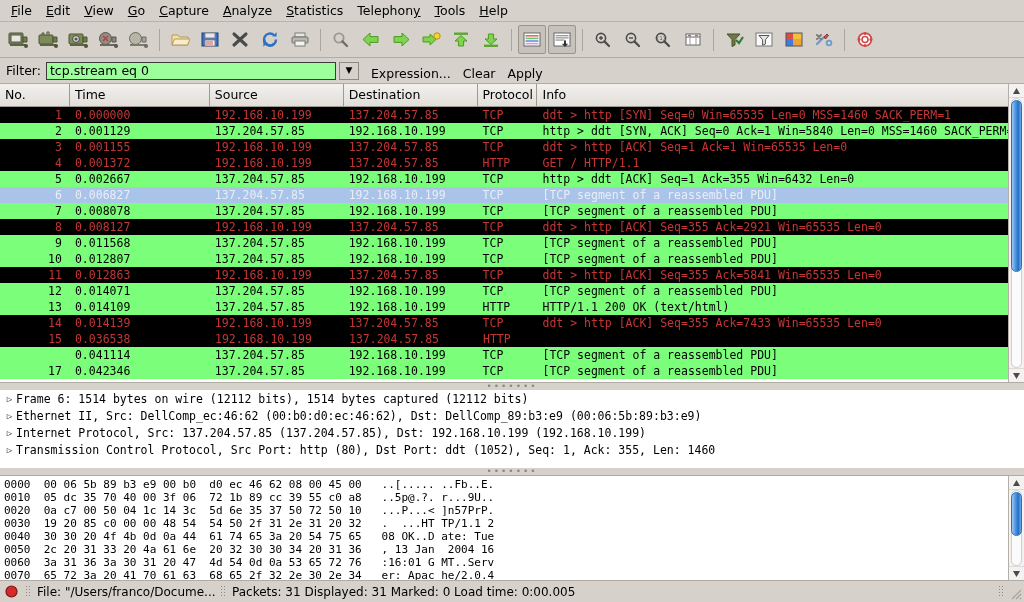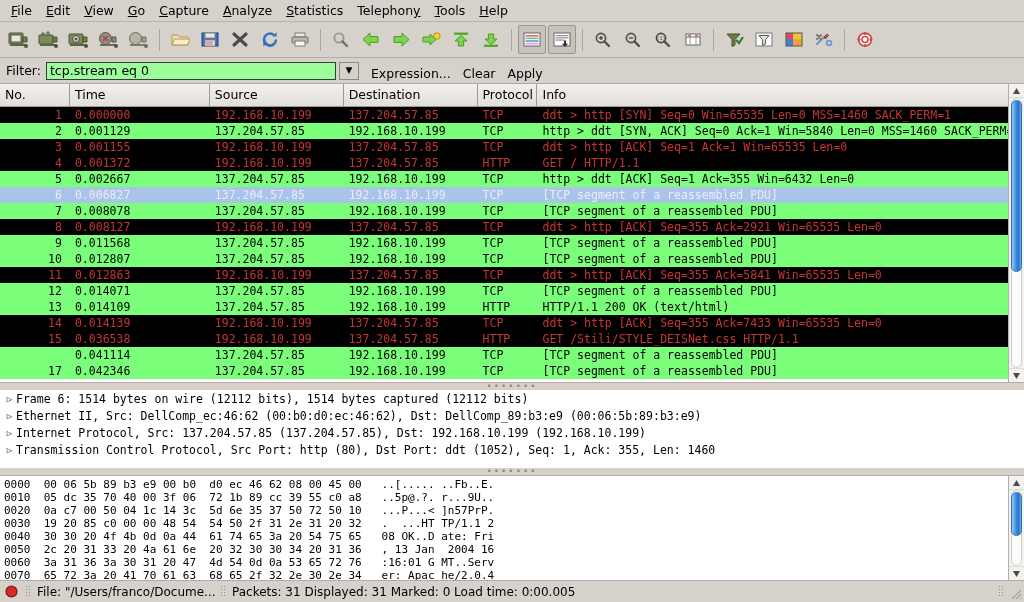--- a/index.html
+++ b/index.html
@@ -504,21 +504,20 @@
             <div class="c " style="width: 134px;">137.204.57.85</div>
             <div class="c " style="width: 60px;">TCP</div>
             <div class="c " style="width: 471px; flex: 1 1 auto;">ddt &gt; http [ACK] Seq=355 Ack=7433 Win=65535 Len=0</div>
           </div>
           <div class="prow black">
             <div class="c no" style="width: 70px;">15</div>
             <div class="c " style="width: 140px;">0.036538</div>
             <div class="c " style="width: 134px;">192.168.10.199</div>
             <div class="c " style="width: 134px;">137.204.57.85</div>
             <div class="c " style="width: 60px;">HTTP</div>
-            <div class="c " style="width: 471px; flex: 1 1 auto;">GET /Stili/STYLE_DEISNet.css HTTP/1.1</div>
           </div>
           <div class="prow green">
             <div class="c no" style="width: 70px; margin-top: 37px;">16</div>
             <div class="c " style="width: 140px;">0.041114</div>
             <div class="c " style="width: 134px;">137.204.57.85</div>
             <div class="c " style="width: 134px;">192.168.10.199</div>
             <div class="c " style="width: 60px;">TCP</div>
             <div class="c " style="width: 471px; flex: 1 1 auto;">[TCP segment of a reassembled PDU]</div>
           </div>
           <div class="prow green">
@@ -575,21 +574,21 @@
   <div class="grip">
     <span class="dots">•••••••</span>
   </div>
 
   <div class="hex-wrap">
     <div class="hex" id="hex-dump">
         <div class="hrow"><span class="off">0000</span>  <span class="byt">00 06 5b 89 b3 e9 00 b0</span>  <span class="byt">d0 ec 46 62 08 00 45 00</span>   <span class="asc">..[.....</span> <span class="asc">..Fb..E.</span></div>
         <div class="hrow"><span class="off">0010</span>  <span class="byt">05 dc 35 70 40 00 3f 06</span>  <span class="byt">72 1b 89 cc 39 55 c0 a8</span>   <span class="asc">..5p@.?.</span> <span class="asc">r...9U..</span></div>
         <div class="hrow"><span class="off">0020</span>  <span class="byt">0a c7 00 50 04 1c 14 3c</span>  <span class="byt">5d 6e 35 37 50 72 50 10</span>   <span class="asc">...P...&lt;</span> <span class="asc">]n57PrP.</span></div>
         <div class="hrow"><span class="off">0030</span>  <span class="byt">19 20 85 c0 00 00 48 54</span>  <span class="byt">54 50 2f 31 2e 31 20 32</span>   <span class="asc">.  ...HT</span> <span class="asc">TP/1.1 2</span></div>
-        <div class="hrow"><span class="off">0040</span>  <span class="byt">30 30 20 4f 4b 0d 0a 44</span>  <span class="byt">61 74 65 3a 20 54 75 65</span>   <span class="asc">08 OK..D</span> <span class="asc">ate: Fri</span></div>
+        <div class="hrow"><span class="off">0040</span>  <span class="byt">30 30 20 4f 4b 0d 0a 44</span>  <span class="byt">61 74 65 3a 20 54 75 65</span>   <span class="asc">08 OK..D</span> <span class="asc">ate: Tue</span></div>
         <div class="hrow"><span class="off">0050</span>  <span class="byt">2c 20 31 33 20 4a 61 6e</span>  <span class="byt">20 32 30 30 34 20 31 36</span>   <span class="asc">, 13 Jan</span> <span class="asc"> 2004 16</span></div>
         <div class="hrow"><span class="off">0060</span>  <span class="byt">3a 31 36 3a 30 31 20 47</span>  <span class="byt">4d 54 0d 0a 53 65 72 76</span>   <span class="asc">:16:01 G</span> <span class="asc">MT..Serv</span></div>
         <div class="hrow"><span class="off">0070</span>  <span class="byt">65 72 3a 20 41 70 61 63</span>  <span class="byt">68 65 2f 32 2e 30 2e 34</span>   <span class="asc">er: Apac</span> <span class="asc">he/2.0.4</span></div>
       </div>
     <div class="vscroll">
       <div class="vs-track"></div>
       <div class="vs-arrow up">
         <svg width="7" height="6" viewBox="0 0 7 6">
             <path d="M3.5 0L7 6H0z" fill="#4a4a4a"></path>
           </svg>

